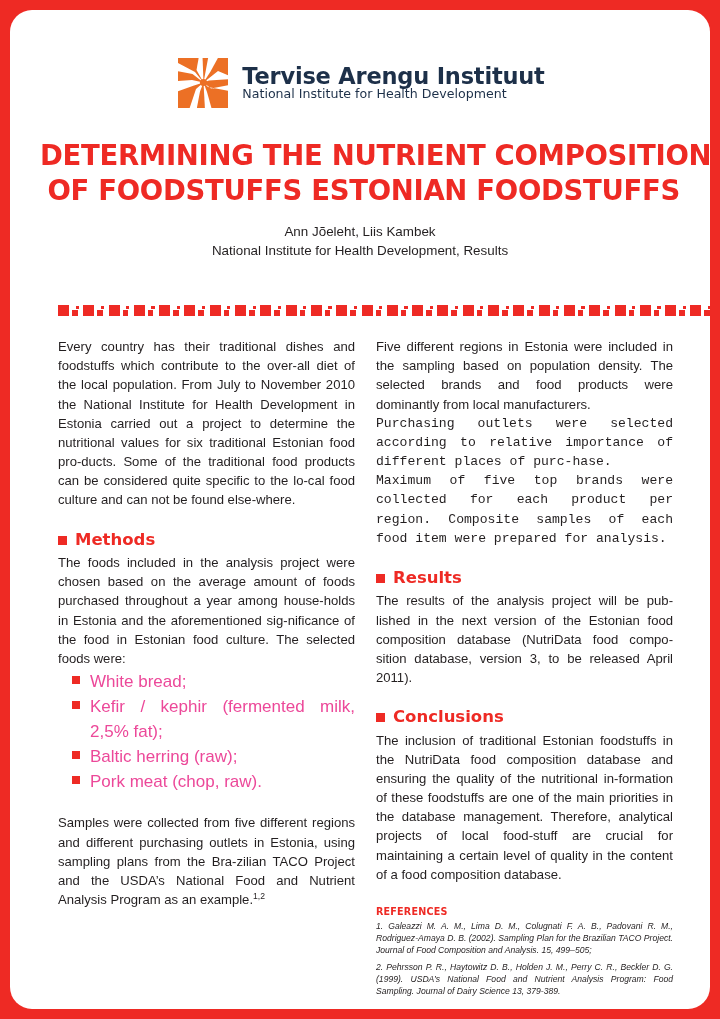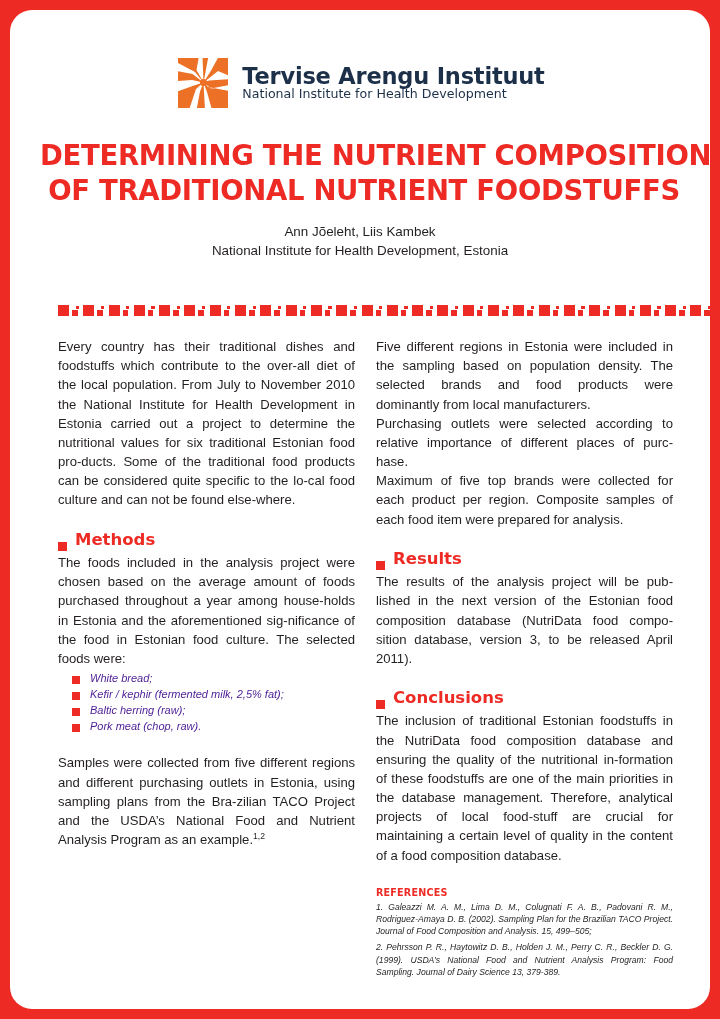--- a/index.html
+++ b/index.html
@@ -119,32 +119,32 @@
 
   p.body, .bodytext {
     margin: 0;
     color: #231f20;
     font-size: 13.1px;
     line-height: 1.465;
     text-align: justify;
     text-justify: inter-word;
     hyphens: manual;
   }
-  p.body + p.body { margin-top: 13.6px; }
+  p.body + p.body { margin-top: 13.6px; font-family: Liberation Mono, monospace; }
   p.nogap { margin-top: 0 !important; }
 
   h2.section {
     margin: 0 0 3px 0;
     color: #ee2a24;
     font-family: "DejaVu Sans", sans-serif;
     font-weight: bold;
     font-size: 16.5px;
     line-height: 1.3;
     display: flex;
-    align-items: flex-end;
+    align-items: center;
     gap: 8px;
   }
   h2.section .sqbullet {
     width: 9px; height: 9px;
     background: #ee2a24;
     display: inline-block;
     flex: 0 0 auto;
     position: relative;
     top: 1px;
   }
@@ -153,25 +153,24 @@
   
   ul.foods {
     margin: 2px 0 0 0;
     padding: 0;
     list-style: none;
   }
   ul.foods li {
     position: relative;
     padding-left: 20px;
     margin-left: 12px;
-    color: #4c1d95;
-    font-size: 11px;
+    color: #ec4899;
+    font-size: 17px;
     line-height: 1.465;
     text-align: justify;
-    font-style: italic;
   }
   ul.foods li .mk {
     position: absolute;
     left: 2px; top: 6px;
     width: 8px; height: 8px;
     background: #ee2a24;
   }
 
   
   #refs { margin-top: 22px; }
@@ -219,26 +218,26 @@
         </div>
         <div id="logo-text">
           <div id="logo-title">Tervise Arengu Instituut</div>
           <div id="logo-sub">National Institute for Health Development</div>
         </div>
       </div>
     </div>
 
     <div id="poster-title">
       <span class="tl">DETERMINING THE NUTRIENT COMPOSITION</span>
-      <span class="tl">OF TRADITIONAL NUTRIENT FOODSTUFFS</span>
+      <span class="tl">OF FOODSTUFFS ESTONIAN FOODSTUFFS</span>
     </div>
 
     <div id="authors">
       <div>Ann Jõeleht, Liis Kambek</div>
-      <div>National Institute for Health Development, Estonia</div>
+      <div>National Institute for Health Development, Results</div>
     </div>
 
     <div id="band">
         <span class="motif">
           <span class="sq-big"></span>
           <span class="sq-mid"></span>
           <span class="sq-dot"></span>
         </span>
         <span class="motif">
           <span class="sq-big"></span>

